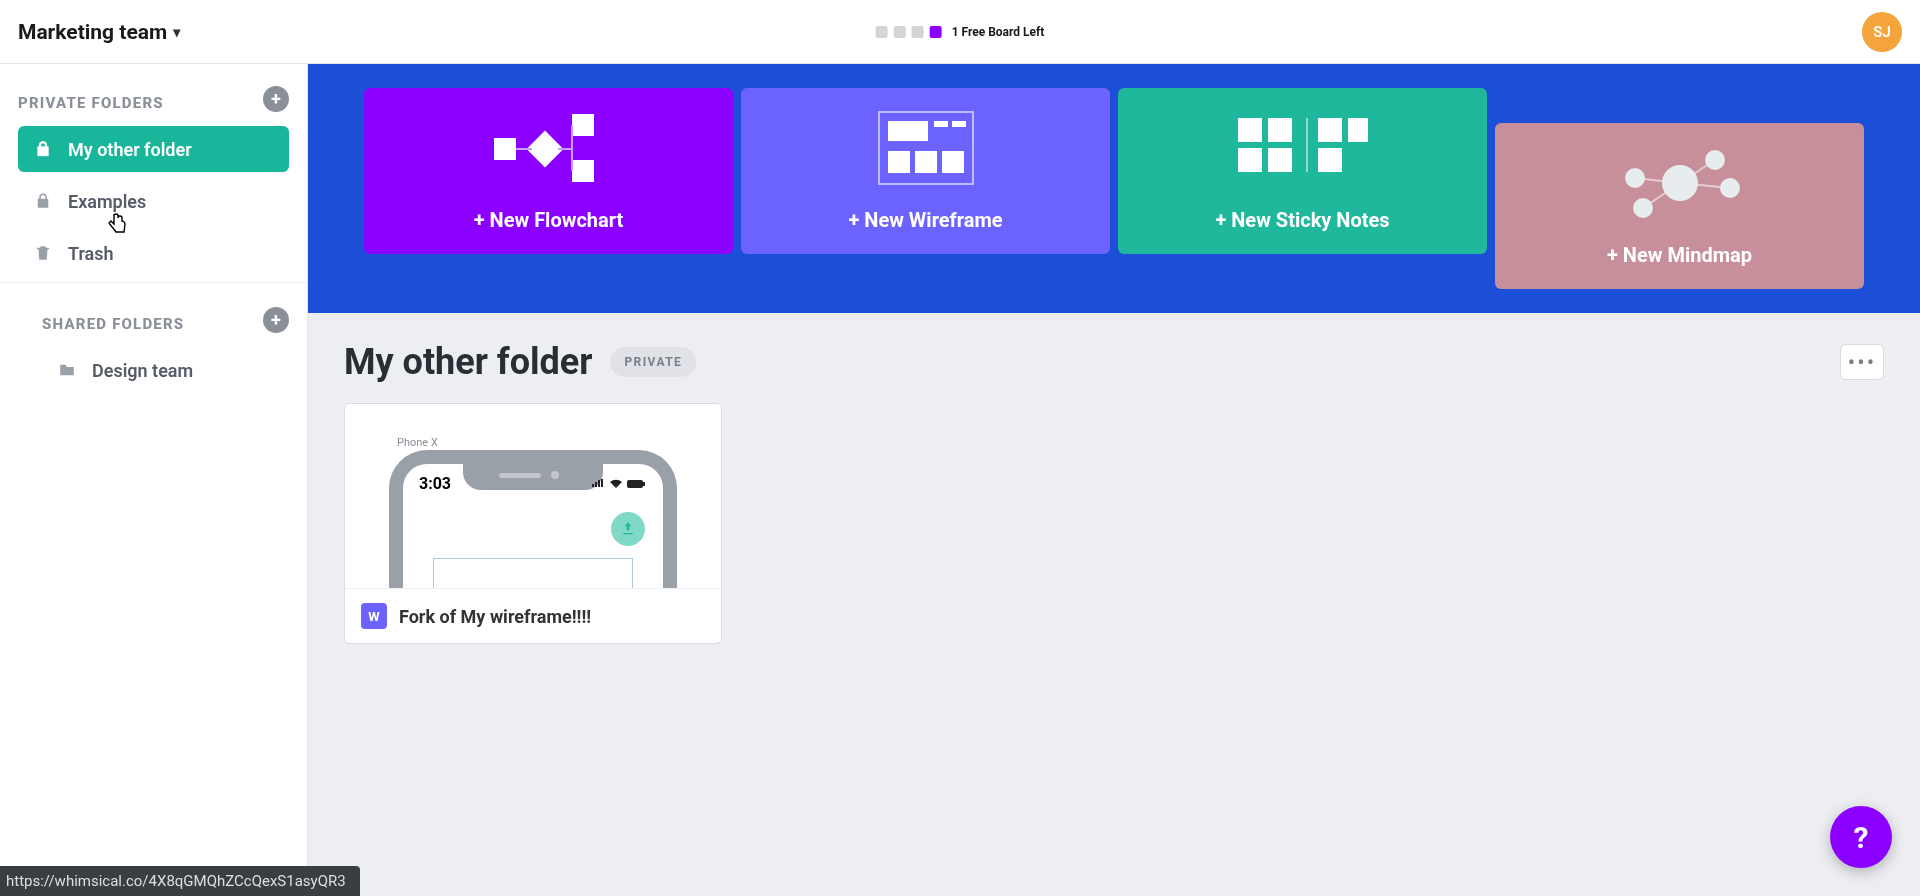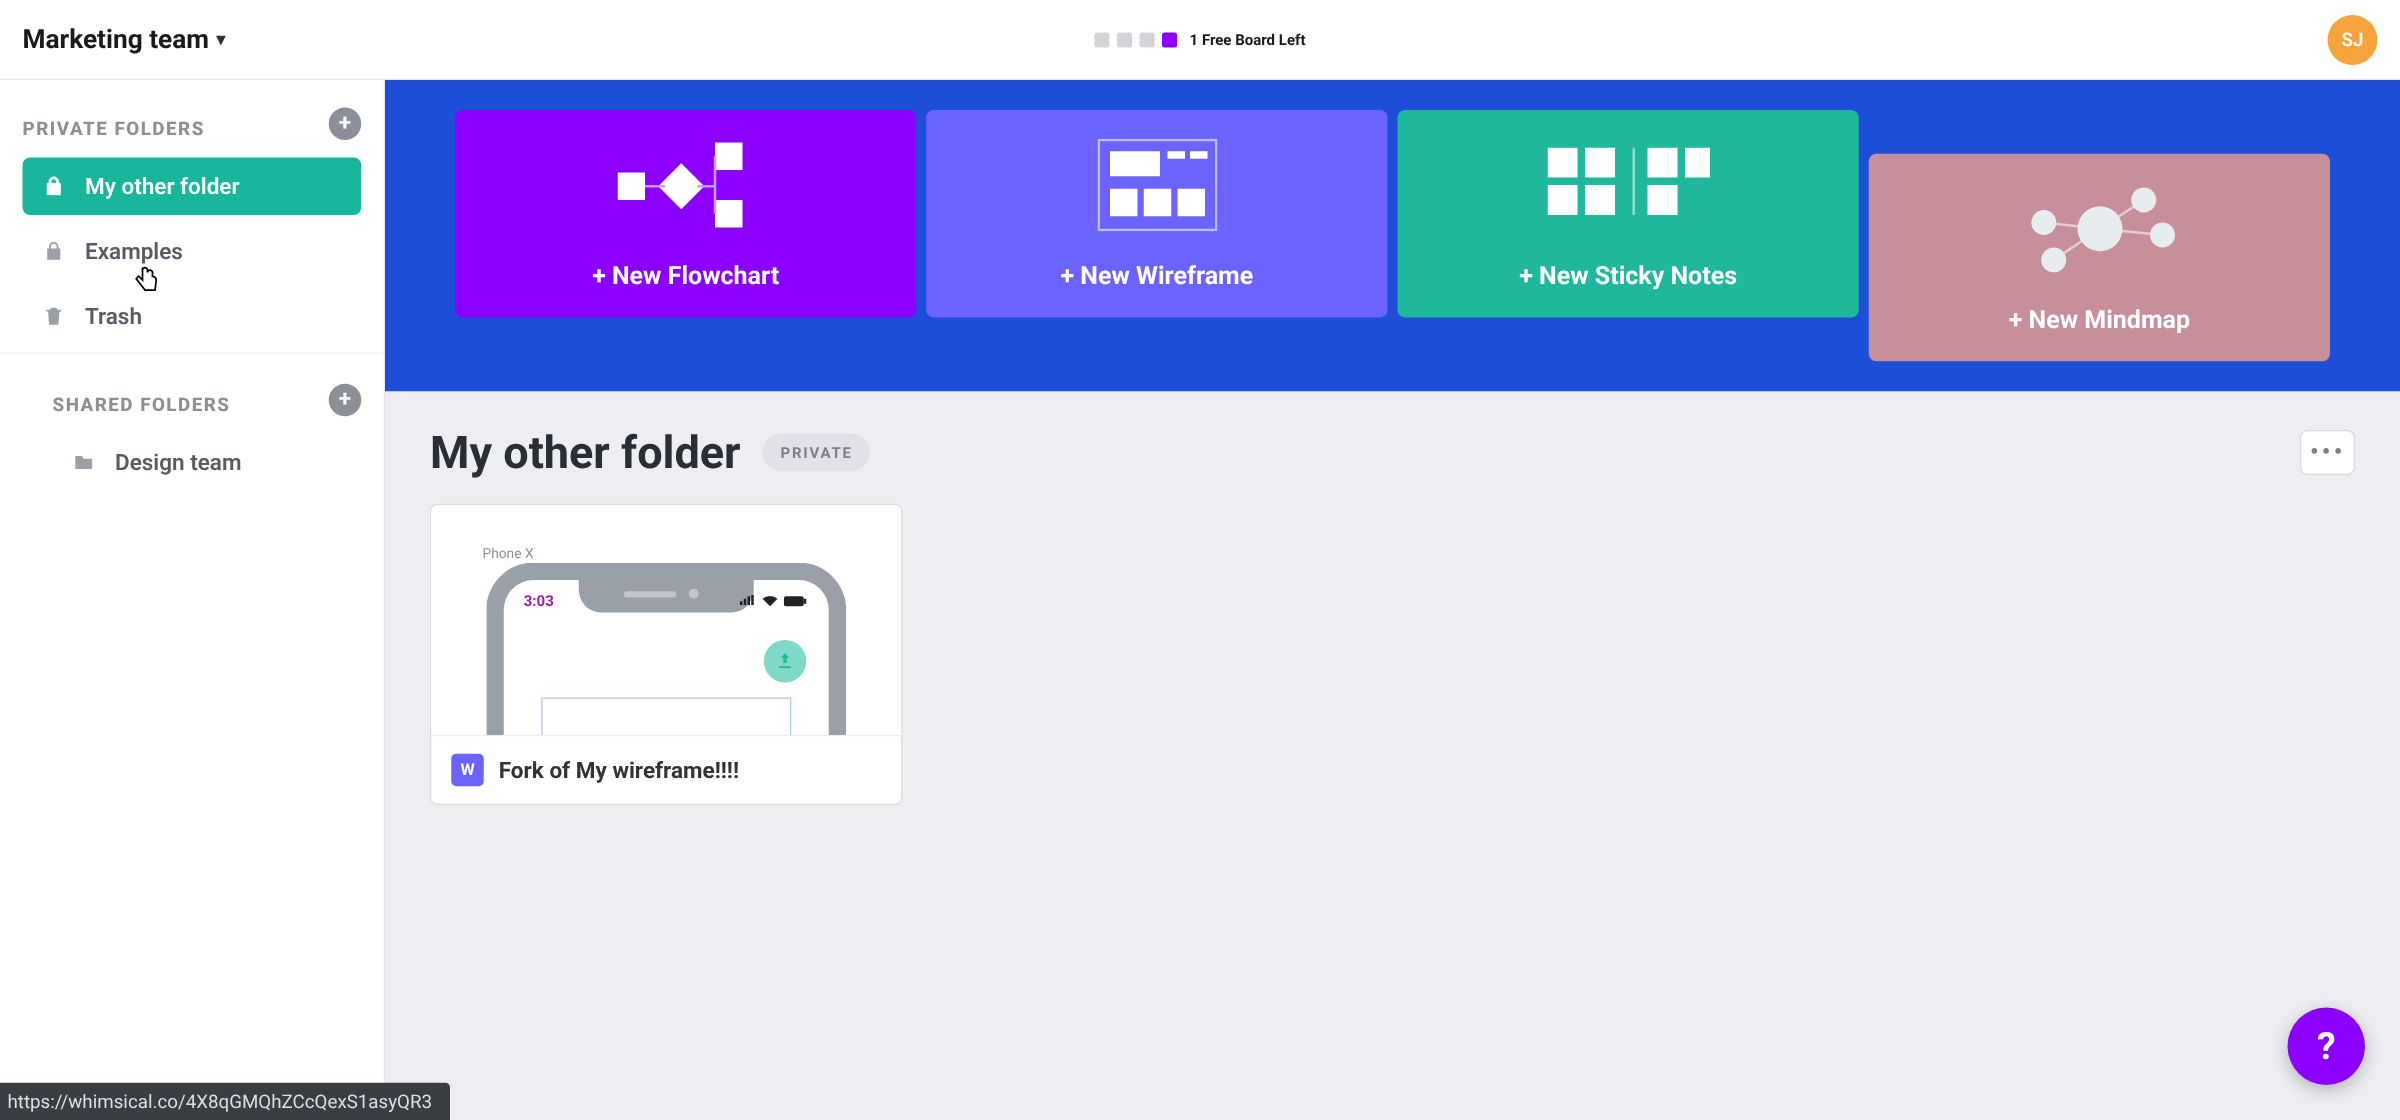--- a/index.html
+++ b/index.html
@@ -187,21 +187,21 @@
     cursor:pointer;
   }
   .board-preview {
     height:184px;
     background:#fff;
     position:relative;
     overflow:hidden;
   }
   .phone-label {
     position:absolute;
-    left:41px; top:32px;
+    left:52px; top:32px;
     font-size:11px;
     color:#8a8f98;
   }
   .phone {
     position:absolute;
     left:44px; top:46px;
     width:288px;
     height:300px;
     border:14px solid #9aa0a8;
     border-bottom:none;
@@ -221,21 +221,21 @@
     width:42px; height:5px; background:#c2c6cc; border-radius:3px;
   }
   .notch::after {
     content:"";
     position:absolute; left:88px; top:11px;
     width:8px; height:8px; background:#c2c6cc; border-radius:50%;
   }
   .statusrow {
     position:absolute; top:10px; left:16px; right:16px;
     display:flex; justify-content:space-between; align-items:center;
-    font-size:12px; font-weight:700; color:#a21caf;
+    font-size:16px; font-weight:700; color:#000000;
   }
   .status-icons { display:flex; gap:4px; align-items:center; }
   .circle-btn {
     position:absolute; top:48px; right:18px;
     width:34px; height:34px; border-radius:50%;
     background:#7fd9c6;
     display:flex;align-items:center;justify-content:center;
   }
   .inner-box {
     position:absolute;

